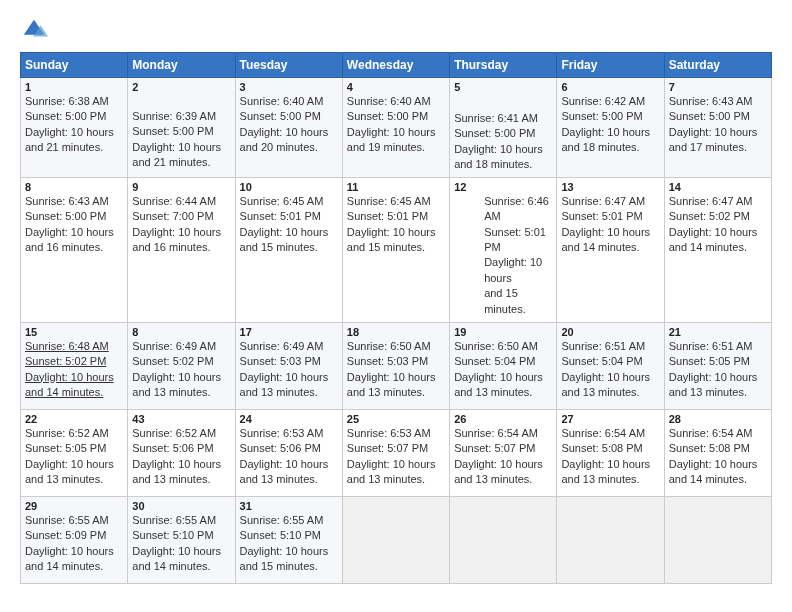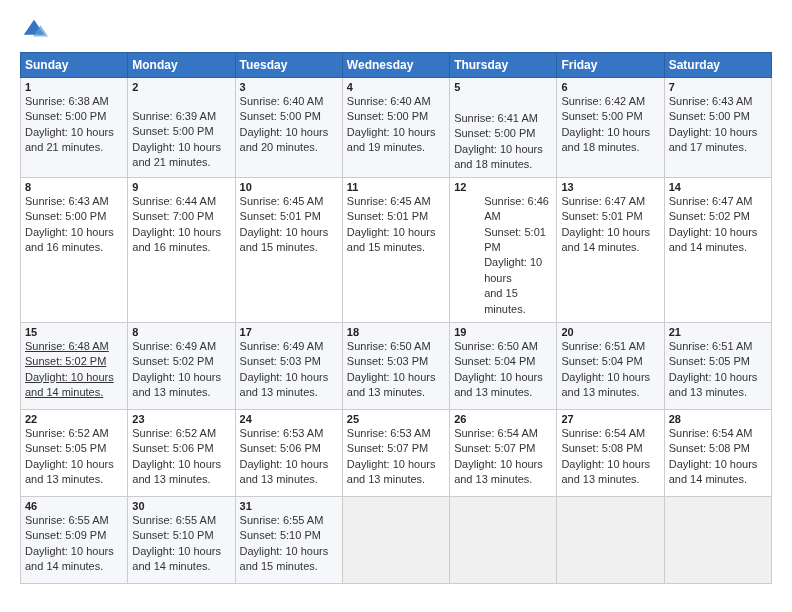--- a/index.html
+++ b/index.html
@@ -295,21 +295,21 @@
         </tr>
         <tr>
           <td>
             <span class="day-num">22</span>
             <div class="day-info" style="white-space: pre-line;">Sunrise: 6:52 AM
 Sunset: 5:05 PM
 Daylight: 10 hours
 and 13 minutes.</div>
           </td>
           <td>
-            <span class="day-num">23</span>
+            <span class="day-num">43</span>
             <div class="day-info" style="white-space: pre-line;">Sunrise: 6:52 AM
 Sunset: 5:06 PM
 Daylight: 10 hours
 and 13 minutes.</div>
           </td>
           <td>
             <span class="day-num">24</span>
             <div class="day-info" style="white-space: pre-line;">Sunrise: 6:53 AM
 Sunset: 5:06 PM
 Daylight: 10 hours
@@ -339,21 +339,21 @@
           <td>
             <span class="day-num">28</span>
             <div class="day-info" style="white-space: pre-line;">Sunrise: 6:54 AM
 Sunset: 5:08 PM
 Daylight: 10 hours
 and 14 minutes.</div>
           </td>
         </tr>
         <tr>
           <td>
-            <span class="day-num">46</span>
+            <span class="day-num">29</span>
             <div class="day-info" style="white-space: pre-line;">Sunrise: 6:55 AM
 Sunset: 5:09 PM
 Daylight: 10 hours
 and 14 minutes.</div>
           </td>
           <td>
             <span class="day-num">30</span>
             <div class="day-info" style="white-space: pre-line;">Sunrise: 6:55 AM
 Sunset: 5:10 PM
 Daylight: 10 hours

